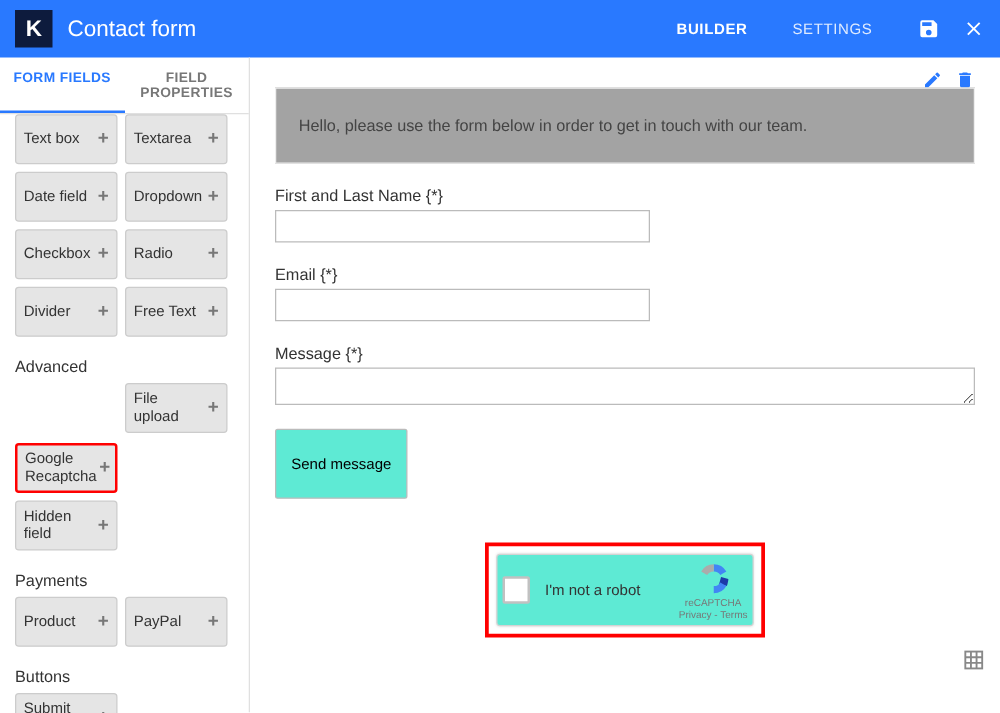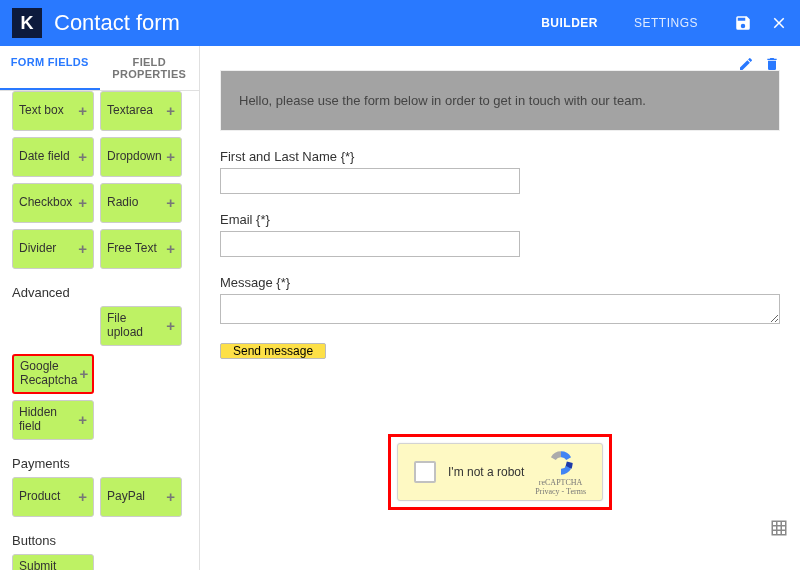--- a/index.html
+++ b/index.html
@@ -1,48 +1,48 @@
 <!DOCTYPE html>
 <html><head>
 <meta charset="utf-8">
 <style>
 * { box-sizing: border-box; margin: 0; padding: 0; }
 body { font-family: Arial, sans-serif; font-size: 13px; color: #333; background: #fff; width: 800px; height: 570px; overflow: hidden; }
 .header { background: #2979ff; height: 46px; display: flex; align-items: center; padding: 0 12px; color: #fff; }
 .logo { width: 30px; height: 30px; background: #0d1b3d; display: flex; align-items: center; justify-content: center; font-weight: bold; font-size: 18px; color: #fff; margin-right: 12px; }
-.header-title { font-size: 22px; font-weight: 400; flex: 0 0 auto; }
+.header-title { font-size: 18px; font-weight: 400; flex: 0 0 auto; }
 .header-spacer { flex: 1; }
 .header-link { font-size: 12px; font-weight: bold; letter-spacing: 0.5px; margin: 0 18px; cursor: pointer; }
 .header-link.dim { opacity: 0.85; font-weight: 400; }
 .header-icon { margin-left: 18px; cursor: pointer; display: flex; align-items: center; }
 .main { display: flex; height: calc(570px - 46px); }
 .sidebar { width: 200px; border-right: 1px solid #e0e0e0; overflow-y: auto; padding-bottom: 10px; }
 .tabs { display: flex; border-bottom: 1px solid #e0e0e0; }
 .tab { flex: 1; text-align: center; padding: 10px 4px; font-size: 11px; font-weight: bold; color: #777; cursor: pointer; letter-spacing: 0.3px; }
 .tab.active { color: #2979ff; border-bottom: 2px solid #2979ff; }
 .section-title { padding: 10px 12px 6px; font-size: 13px; color: #333; }
 .field-grid { display: flex; flex-wrap: wrap; gap: 6px; padding: 0 12px 6px; }
-.field-item { border: 1px solid #ccc; border-radius: 3px; width: 82px; height: 40px; display: flex; align-items: center; justify-content: space-between; padding: 4px 6px; font-size: 12px; cursor: pointer; background: #bef264; line-height: 1.15; }
+.field-item { border: 1px solid #ccc; border-radius: 3px; width: 82px; height: 40px; display: flex; align-items: center; justify-content: space-between; padding: 4px 6px; font-size: 12px; cursor: pointer; background: #e5e5e5; line-height: 1.15; }
 .field-item .label { flex: 1; }
 .field-item .plus { color: #777; font-size: 15px; font-weight: bold; padding-left: 2px; }
 .field-item.highlight { border: 2px solid #ff0000; margin-top: 48px; }
 .content { flex: 1; position: relative; padding: 14px 20px; overflow: hidden; }
 .toolbar { position: absolute; right: 20px; top: 10px; display: flex; gap: 10px; }
 .toolbar .ico { cursor: pointer; color: #2979ff; }
 .intro-box { background: #a3a3a3; padding: 22px 18px; font-size: 13px; color: #444; margin-top: 10px; border: 1px solid #eee; position: relative; }
 .form-section { margin-top: 18px; }
 .form-label { font-size: 13px; margin-bottom: 4px; color: #333; }
 .text-input { width: 300px; height: 26px; border: 1px solid #bbb; background: #fff; padding: 2px 6px; font-size: 13px; }
 .textarea { width: 100%; height: 30px; border: 1px solid #bbb; resize: both; background: #fff; padding: 2px 6px; font-size: 13px; }
-.send-btn { margin-top: 16px; border: 1px solid #bbb; background: #fde047; padding: 0 12px; font-size: 12px; cursor: pointer; border-radius: 2px; }
+.send-btn { margin-top: 16px; border: 1px solid #bbb; background: #5eead4; padding: 20px 12px; font-size: 12px; cursor: pointer; border-radius: 2px; }
 .recaptcha-wrap { border: 3px solid #ff0000; padding: 6px; width: 224px; position: absolute; left: 50%; transform: translateX(-50%); top: 388px; }
-.recaptcha { border: 1px solid #d3d3d3; background: #fef9c3; height: 58px; display: flex; align-items: center; padding: 0 16px; border-radius: 3px; box-shadow: 0 0 2px rgba(0,0,0,0.1); }
+.recaptcha { border: 1px solid #d3d3d3; background: #5eead4; height: 58px; display: flex; align-items: center; padding: 0 4px; border-radius: 3px; box-shadow: 0 0 2px rgba(0,0,0,0.1); }
 .recaptcha-check { width: 22px; height: 22px; border: 2px solid #c1c1c1; border-radius: 2px; background: #fff; margin-right: 12px; cursor: pointer; }
 .recaptcha-text { font-size: 12px; color: #333; flex: 1; }
-.recaptcha-right { text-align: center; font-size: 8px; color: #777; font-family: Liberation Serif, serif; }
+.recaptcha-right { text-align: center; font-size: 8px; color: #777; }
 .recaptcha-right .logo-c { width: 28px; height: 28px; margin: 0 auto 1px; }
 .grid-icon { position: absolute; right: 12px; bottom: 30px; color: #888; cursor: pointer; }
 </style>
 </head>
 <body>
 
 <div class="header">
   <div class="logo">K</div>
   <div class="header-title">Contact form</div>
   <div class="header-spacer"></div>

